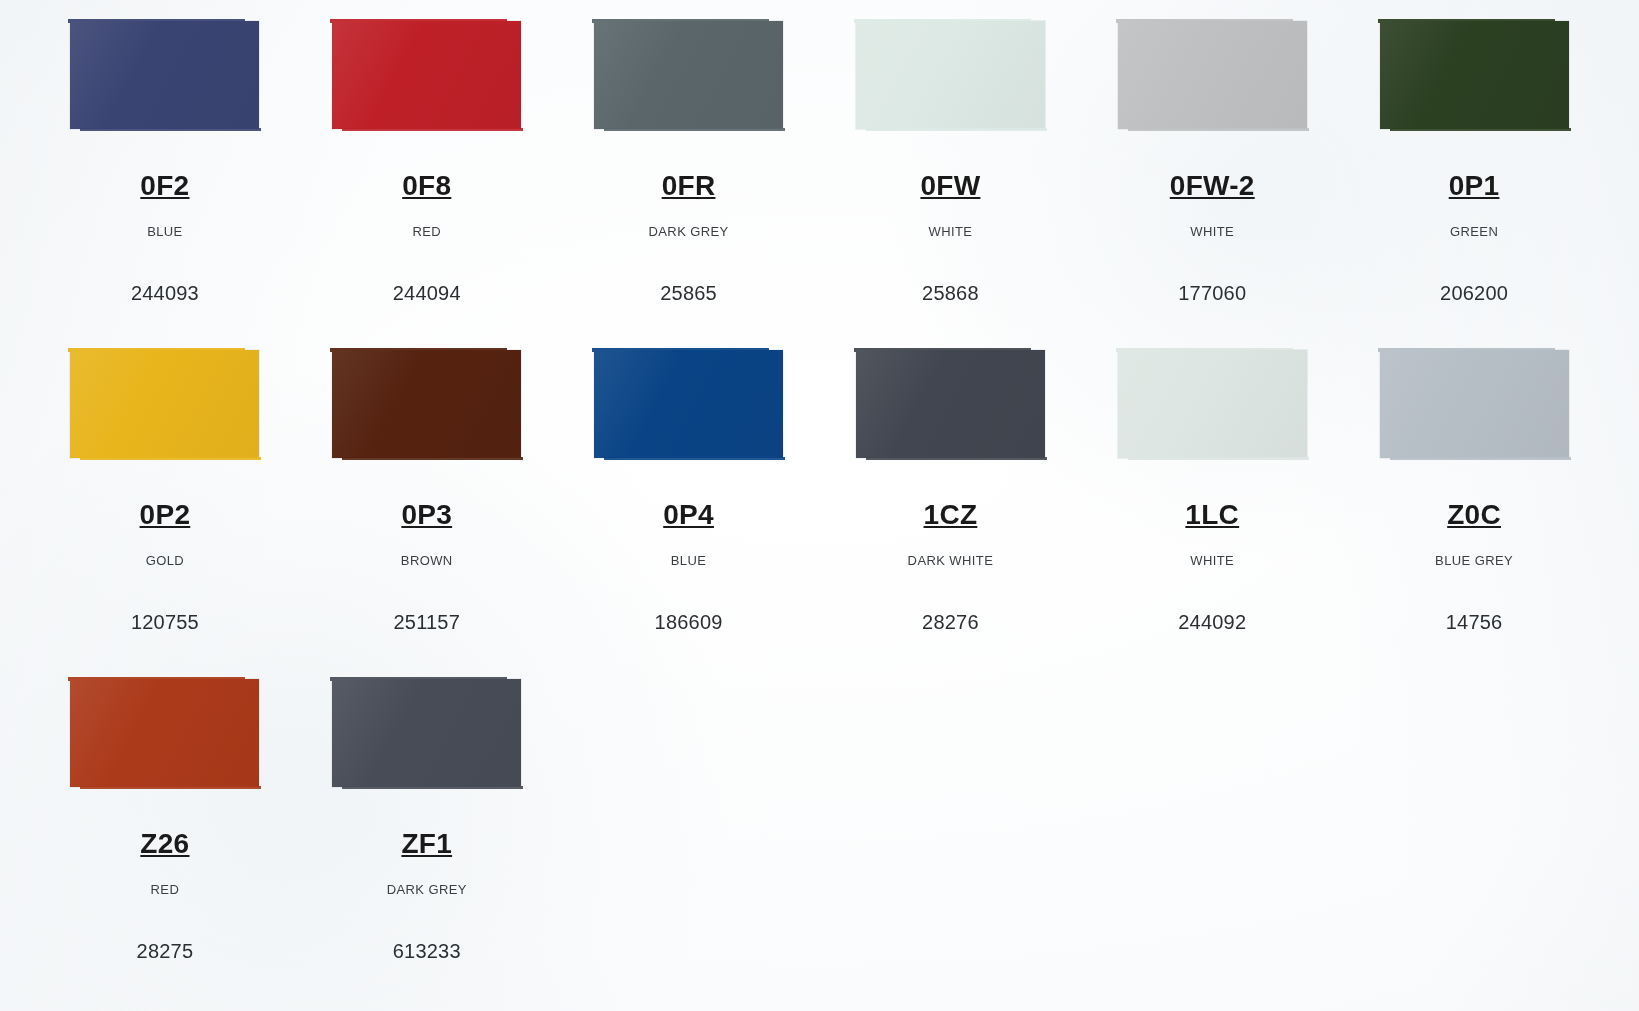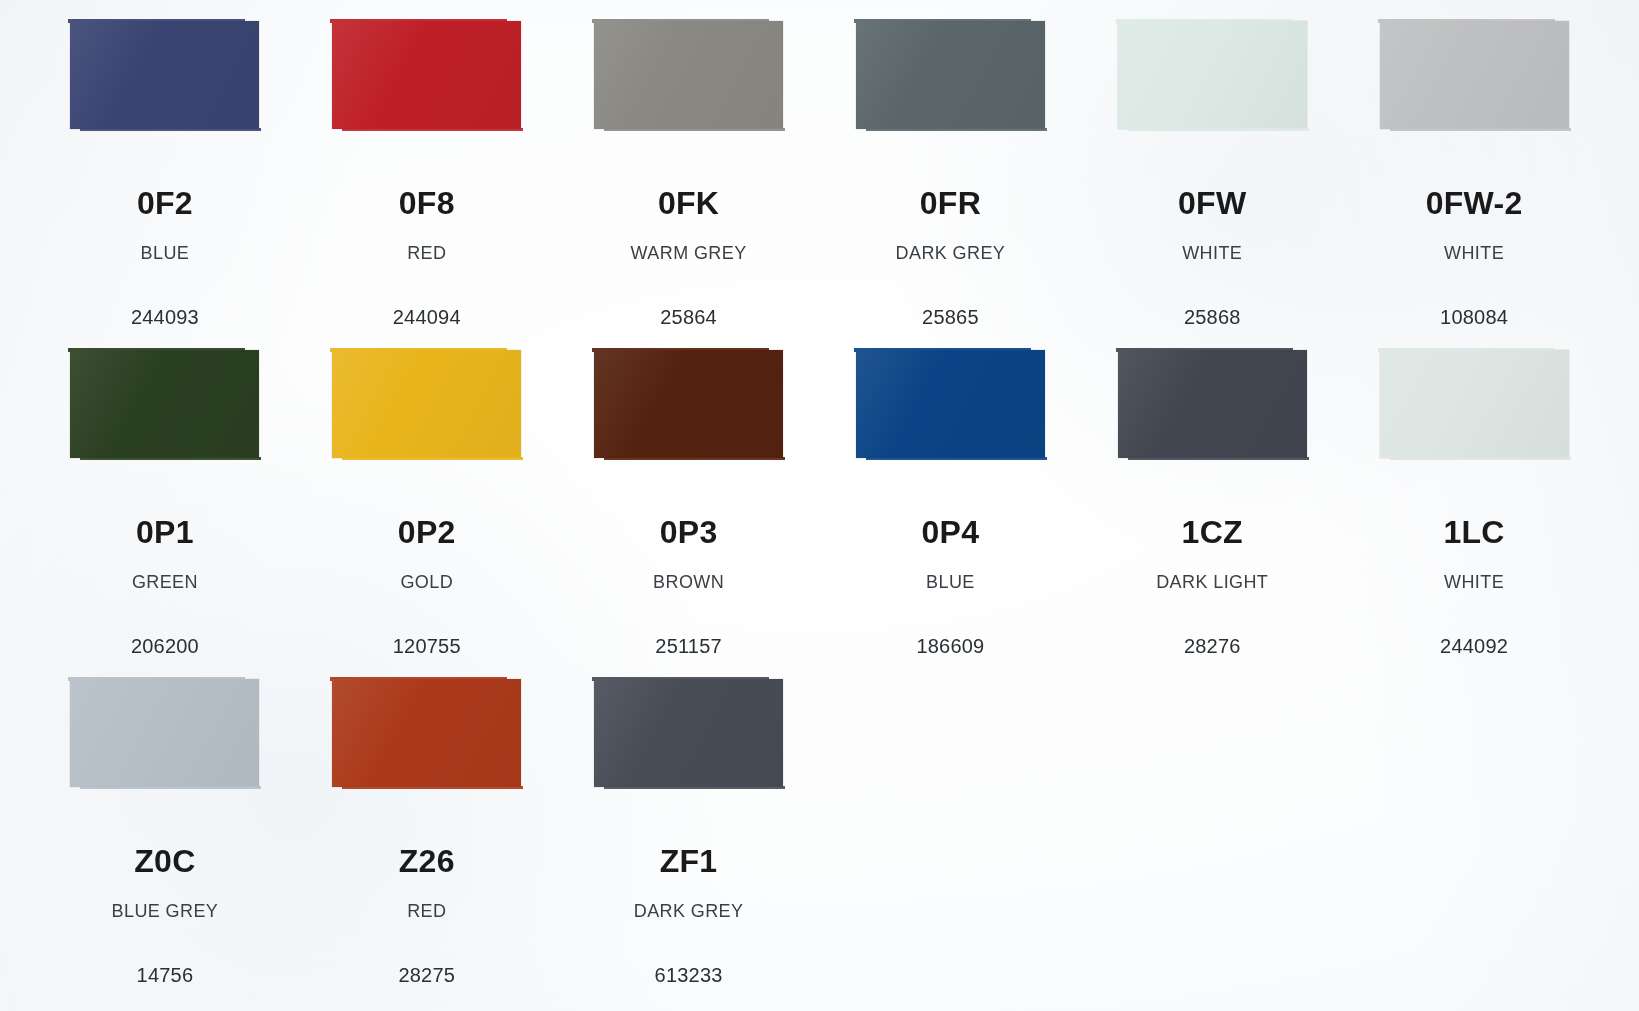--- a/index.html
+++ b/index.html
@@ -90,31 +90,32 @@
   }
   
   .chip .sheen {
     position: absolute;
     inset: 0;
     background: linear-gradient(118deg, rgba(255,255,255,0.085) 0%, rgba(255,255,255,0) 38%, rgba(0,0,0,0.035) 100%);
     pointer-events: none;
   }
 
   .code {
-    font-size: 32px;
+    font-size: 28px;
     font-weight: bold;
     color: #1a1a1a;
     letter-spacing: 0.3px;
-    margin-top: 37px;
+    margin-top: 22px;
     text-align: center;
     line-height: 1;
+    text-decoration: underline;
   }
 
   .name {
-    font-size: 18px;
+    font-size: 13px;
     font-weight: normal;
     color: #3b3f44;
     letter-spacing: 0.4px;
     margin-top: 25px;
     text-align: center;
     line-height: 1;
   }
 
   .number {
     font-size: 20px;
@@ -146,30 +147,20 @@
         <div class="chip" style="background: rgb(191, 32, 40);">
           <div class="sheen"></div>
         </div>
       </div>
       <div class="code">0F8</div>
       <div class="name">RED</div>
       <div class="number">244094</div>
     </div>
     <div class="cell">
       <div class="chip-wrap">
-        <div class="chip" style="background: rgb(138, 136, 130);">
-          <div class="sheen"></div>
-        </div>
-      </div>
-      <div class="code">0FK</div>
-      <div class="name">WARM GREY</div>
-      <div class="number">25864</div>
-    </div>
-    <div class="cell">
-      <div class="chip-wrap">
         <div class="chip" style="background: rgb(90, 102, 106);">
           <div class="sheen"></div>
         </div>
       </div>
       <div class="code">0FR</div>
       <div class="name">DARK GREY</div>
       <div class="number">25865</div>
     </div>
     <div class="cell">
       <div class="chip-wrap">
@@ -182,21 +173,21 @@
       <div class="number">25868</div>
     </div>
     <div class="cell">
       <div class="chip-wrap">
         <div class="chip" style="background: rgb(191, 192, 193);">
           <div class="sheen"></div>
         </div>
       </div>
       <div class="code">0FW-2</div>
       <div class="name">WHITE</div>
-      <div class="number">108084</div>
+      <div class="number">177060</div>
     </div>
     <div class="cell">
       <div class="chip-wrap">
         <div class="chip" style="background: rgb(43, 63, 33);">
           <div class="sheen"></div>
         </div>
       </div>
       <div class="code">0P1</div>
       <div class="name">GREEN</div>
       <div class="number">206200</div>
@@ -231,21 +222,21 @@
       <div class="name">BLUE</div>
       <div class="number">186609</div>
     </div>
     <div class="cell">
       <div class="chip-wrap">
         <div class="chip" style="background: rgb(65, 70, 80);">
           <div class="sheen"></div>
         </div>
       </div>
       <div class="code">1CZ</div>
-      <div class="name">DARK LIGHT</div>
+      <div class="name">DARK WHITE</div>
       <div class="number">28276</div>
     </div>
     <div class="cell">
       <div class="chip-wrap">
         <div class="chip" style="background: rgb(221, 230, 226);">
           <div class="sheen"></div>
         </div>
       </div>
       <div class="code">1LC</div>
       <div class="name">WHITE</div>

